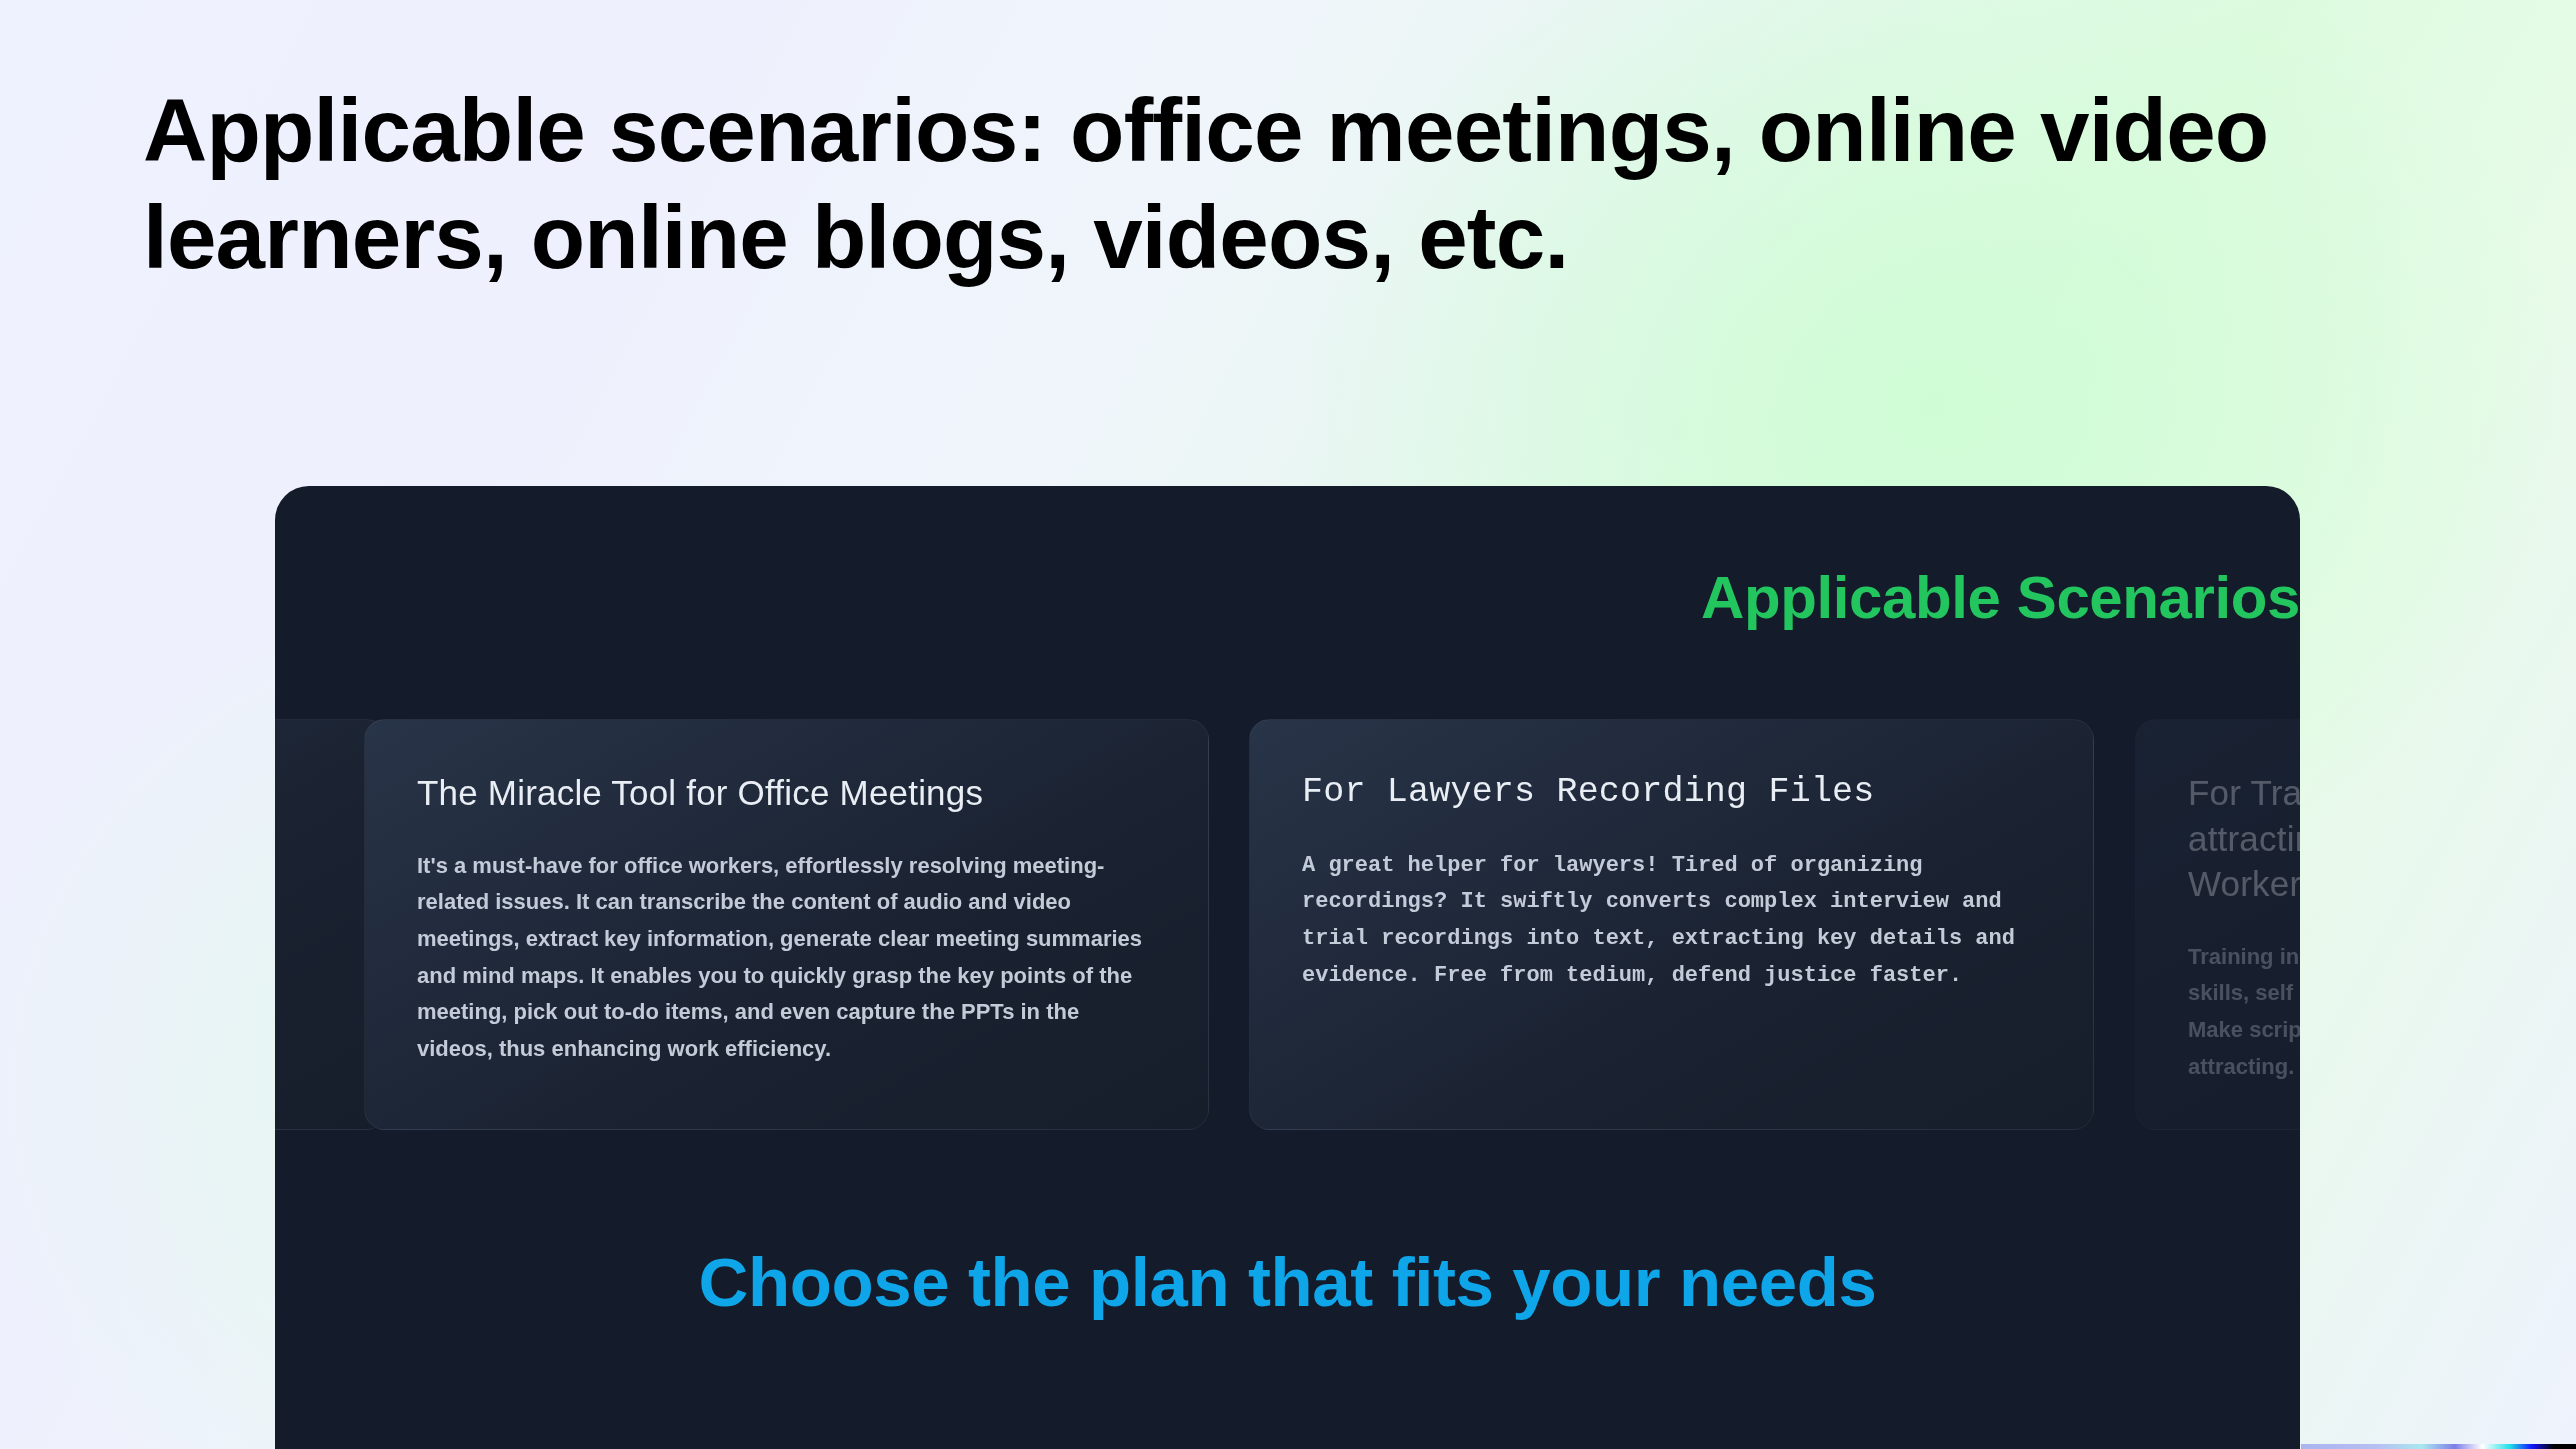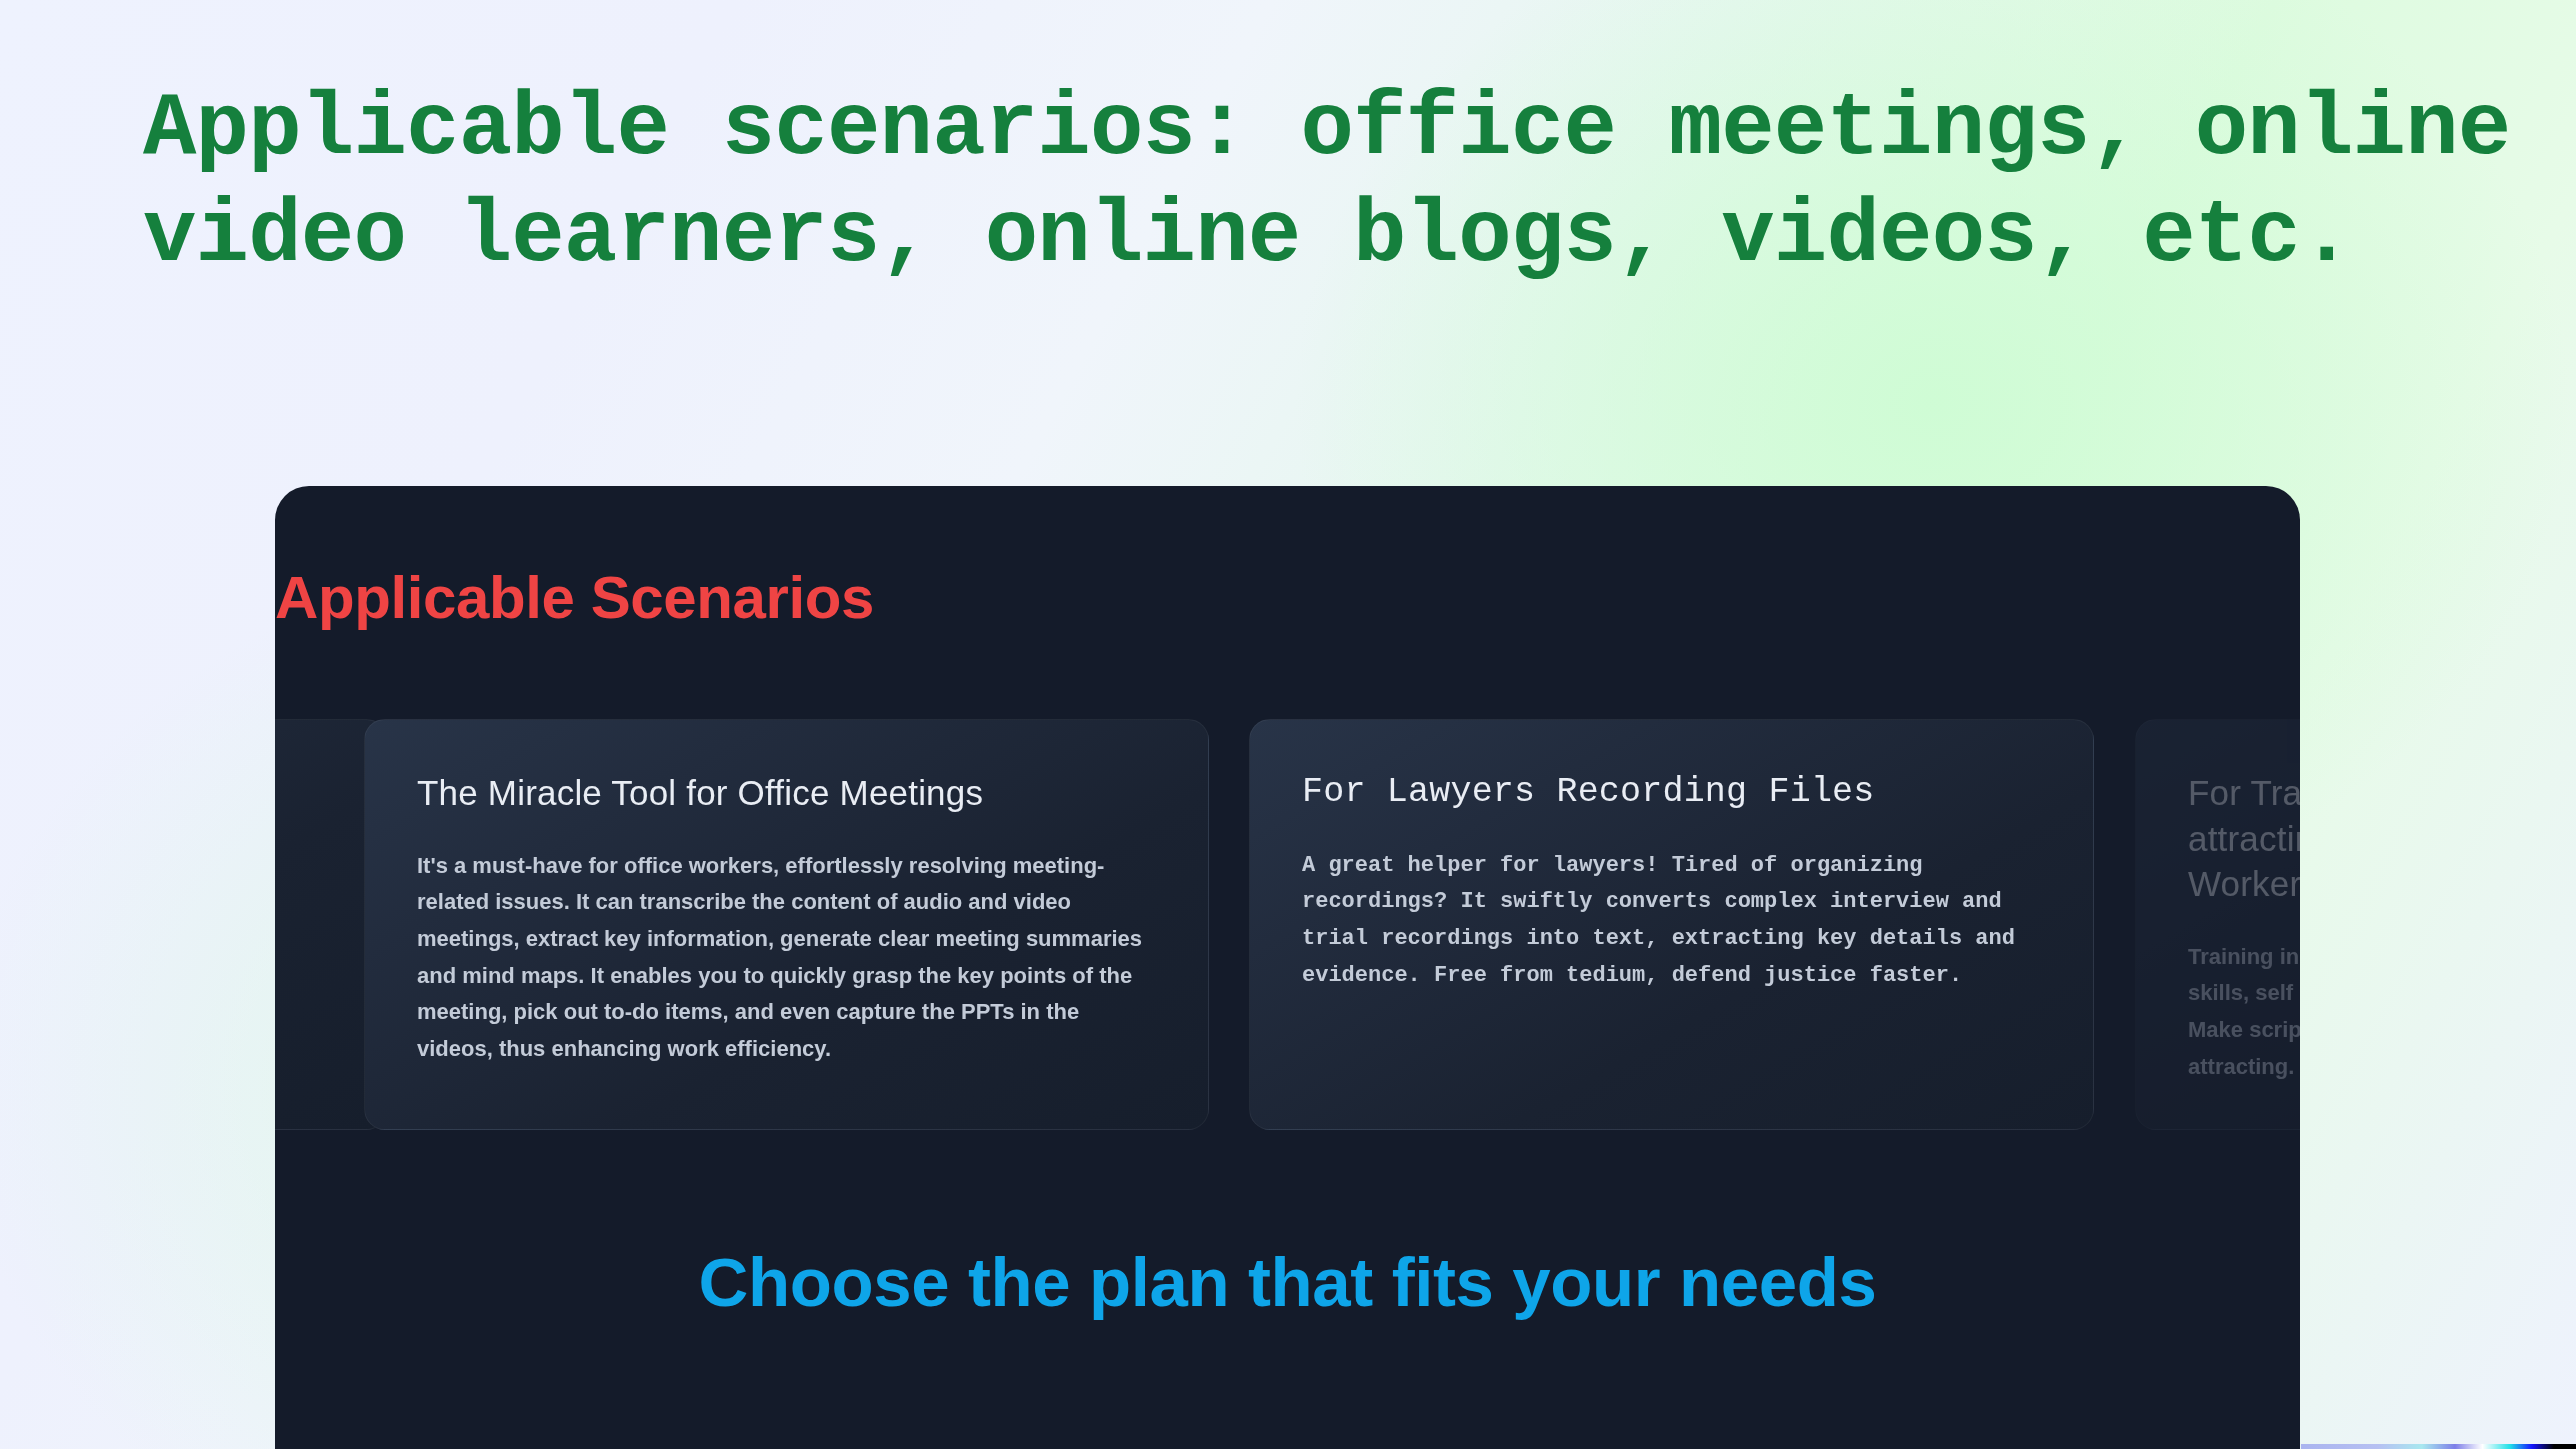--- a/index.html
+++ b/index.html
@@ -33,40 +33,39 @@
     background:radial-gradient(closest-side, rgba(218,250,226,0.75), rgba(218,250,226,0) 70%);
   }
 
   
   .page-heading {
     position:absolute;
     left:143px; top:77px; width:2399px;
     font-size:89px;
     line-height:1.20;
     font-weight:bold;
-    color:#15803d;
+    color:#000000;
     letter-spacing:-0.8px;
-    font-family:Liberation Mono, monospace;
   }
 
   
   .panel {
     position:absolute;
     left:275px; top:486px;
     width:2025px; height:963px;
     background:#141b2a;
     border-radius:34px 34px 0 0;
     overflow:hidden;
   }
   .panel-title {
     position:absolute;
     left:0; top:557px; width:100%;
     top:77px;
-    text-align:left;
-    color:#ef4444;
+    text-align:right;
+    color:#22c55e;
     font-size:60px;
     font-weight:bold;
     letter-spacing:-0.4px;
   }
 
   
   .carousel {
     position:absolute;
     left:0; top:233px;
     width:100%; height:411px;

